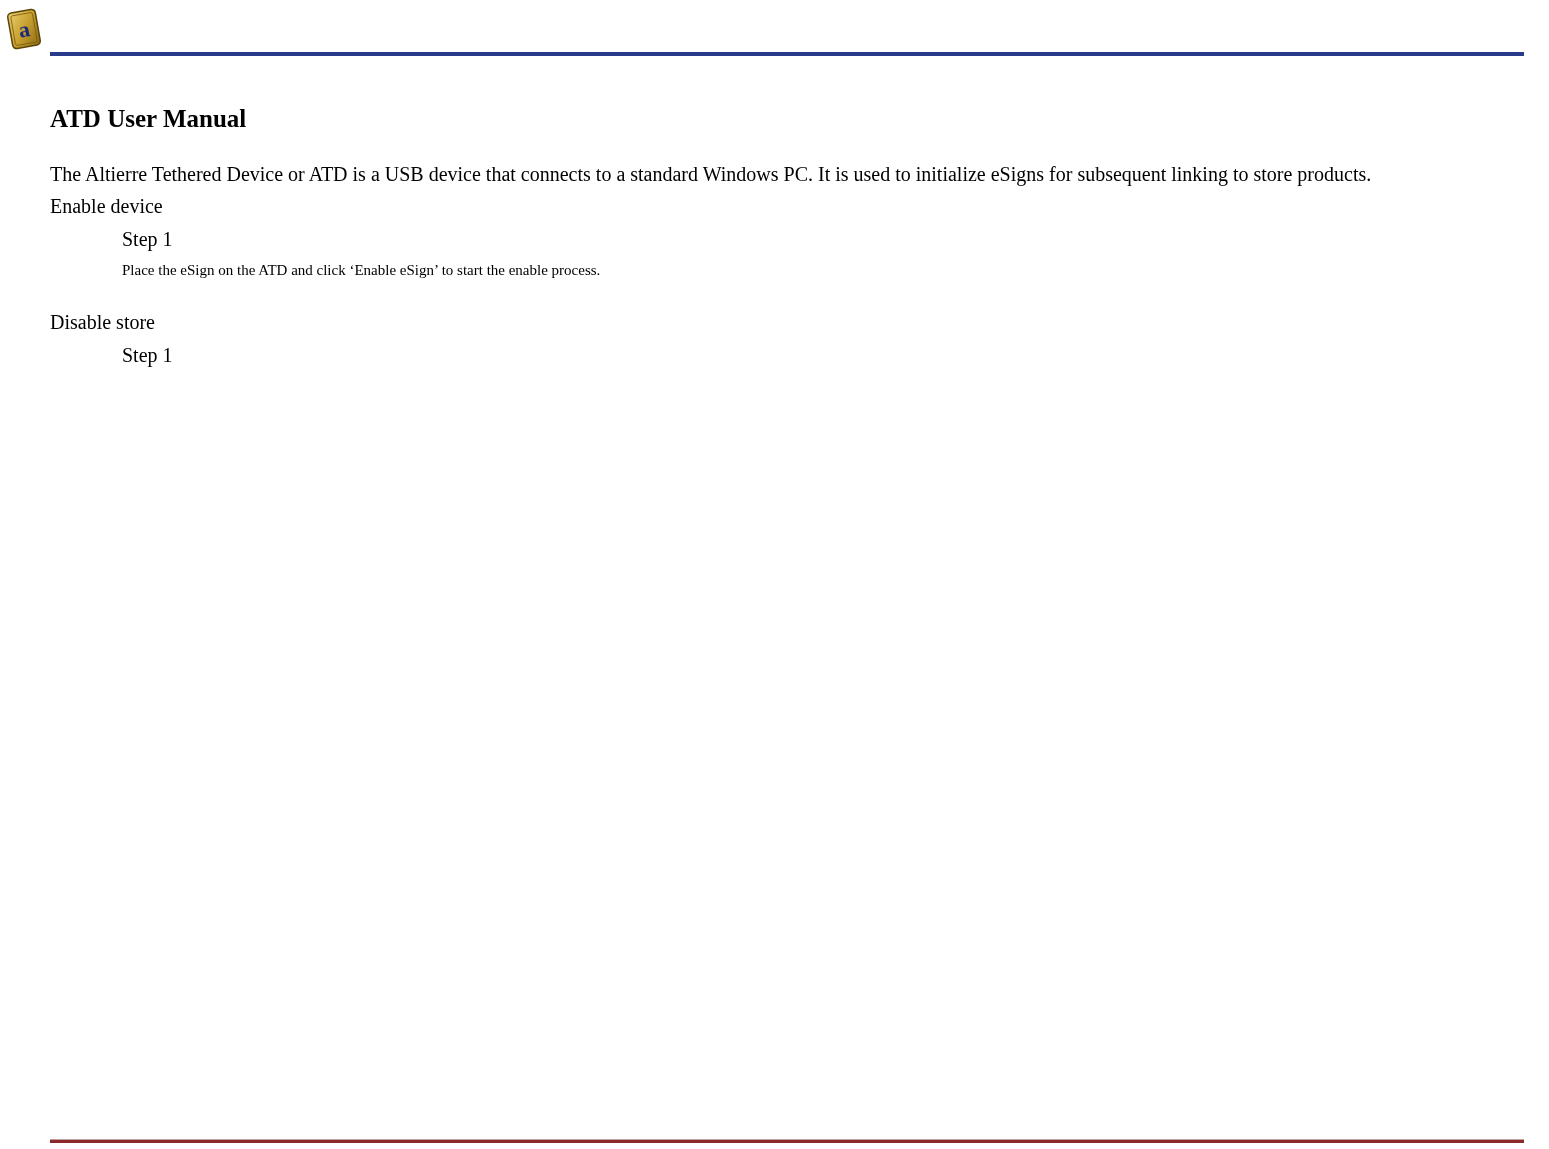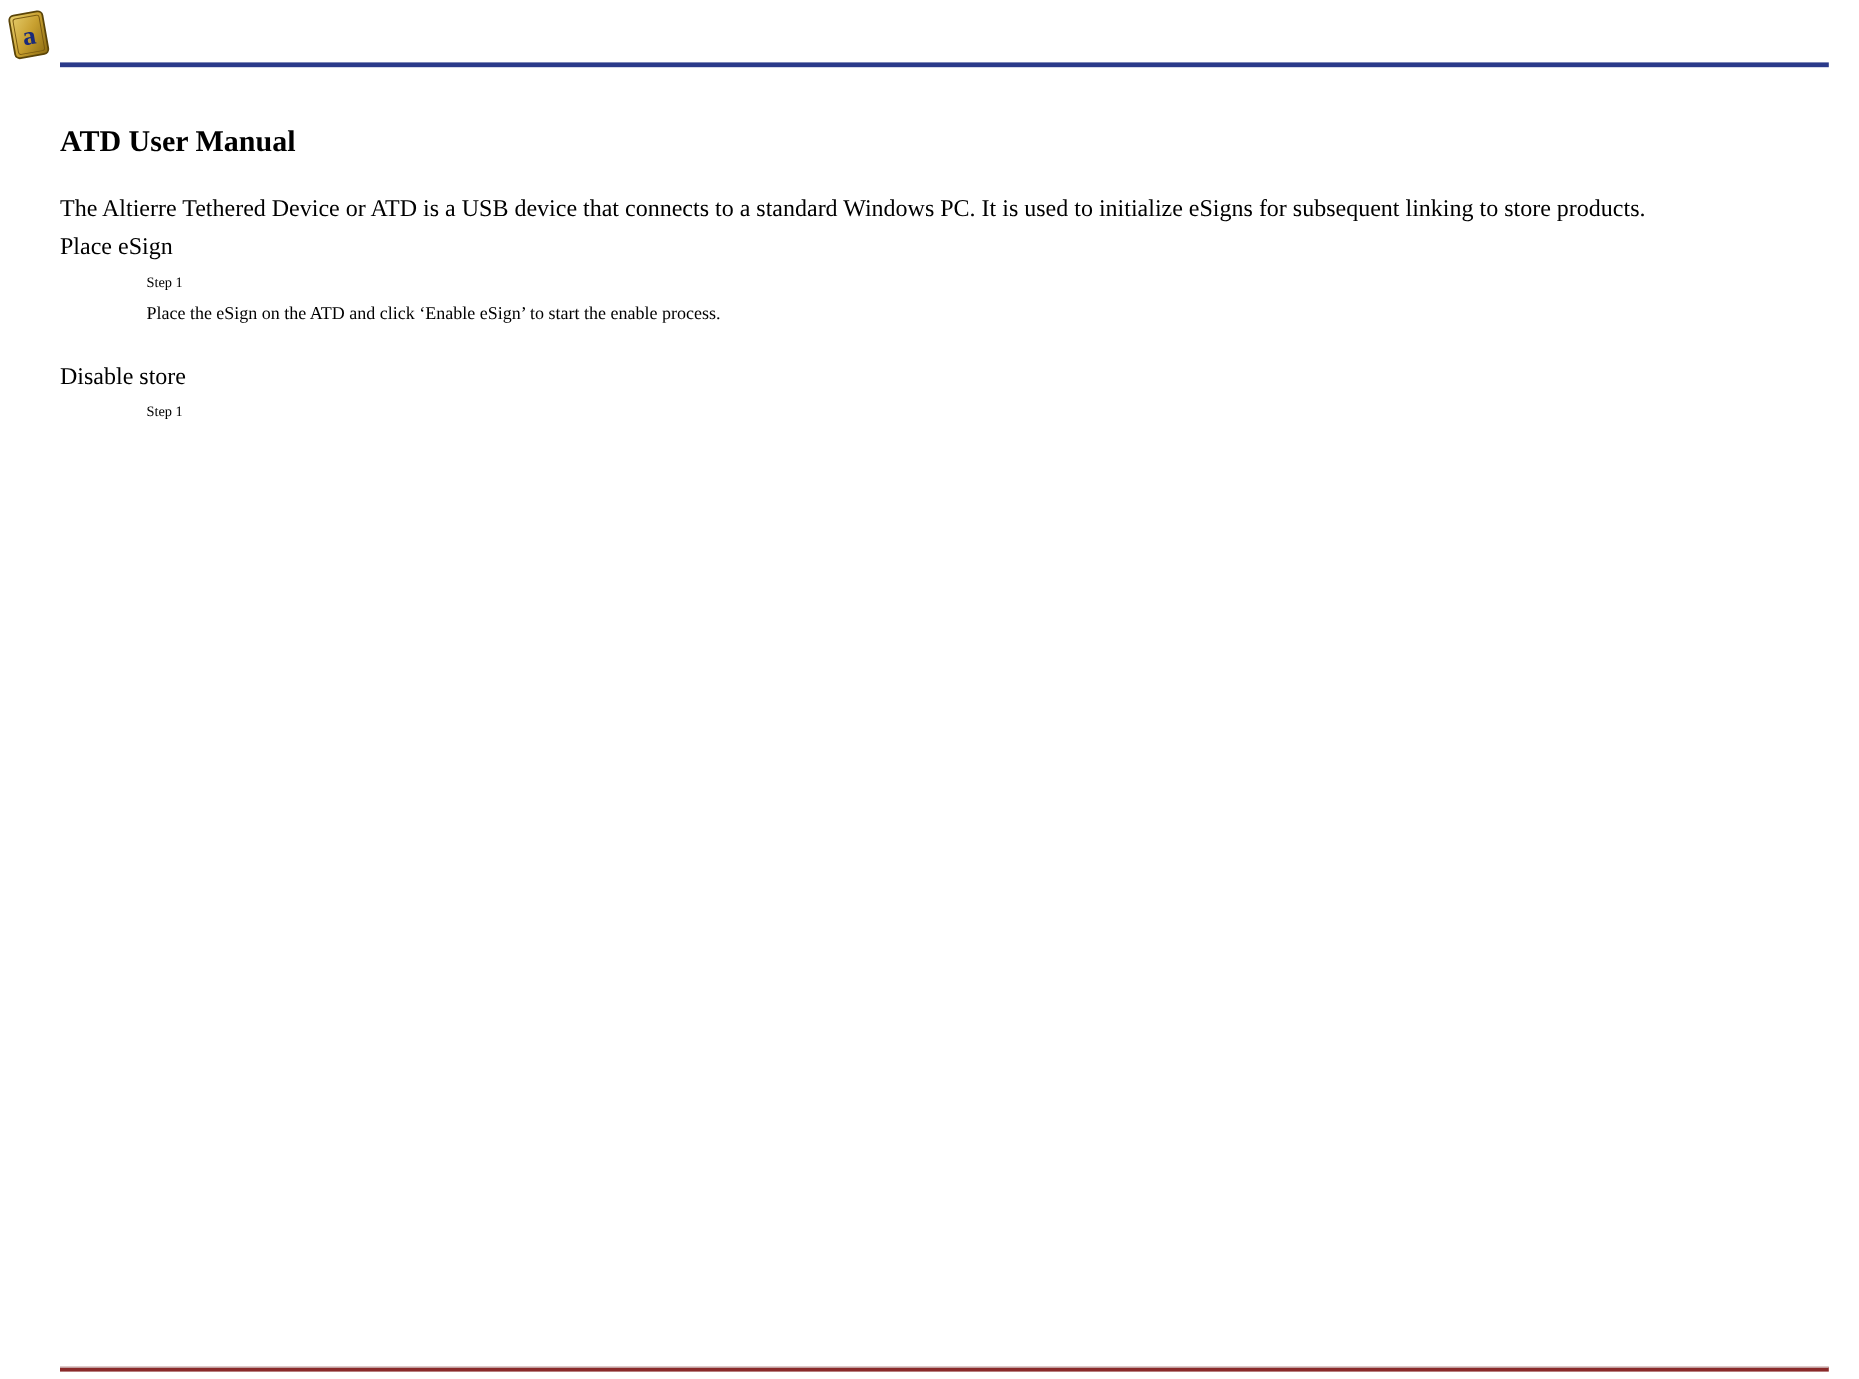--- a/index.html
+++ b/index.html
@@ -54,21 +54,21 @@
       margin-top: 4px;
       margin-bottom: 10px;
     }
     .section-heading.spaced {
       margin-top: 30px;
     }
     .step-block {
       margin-left: 72px;
     }
     .step-label {
-      font-size: 12px;
+      font-size: 20px;
       margin-bottom: 10px;
     }
     .step-text {
       font-size: 15px;
       line-height: 1.3;
     }
     .footer-line {
       position: absolute;
       left: 50px;
       right: 25px;
@@ -98,21 +98,21 @@
       </g>
     </svg>
   </div>
   <div class="header-line"></div>
 </div>
 
 <div class="content">
   <p class="title">ATD User Manual</p>
   <p class="intro">The Altierre Tethered Device or ATD is a USB device that connects to a standard Windows PC. It is used to initialize eSigns for subsequent linking to store products.</p>
 
-  <p class="section-heading">Place eSign</p>
+  <p class="section-heading">Enable device</p>
   <div class="step-block">
     <p class="step-label">Step 1</p>
     <p class="step-text">Place the eSign on the ATD and click ‘Enable eSign’ to start the enable process.</p>
   </div>
 
   <p class="section-heading spaced">Disable store</p>
   <div class="step-block">
     <p class="step-label">Step 1</p>
   </div>
 </div>

